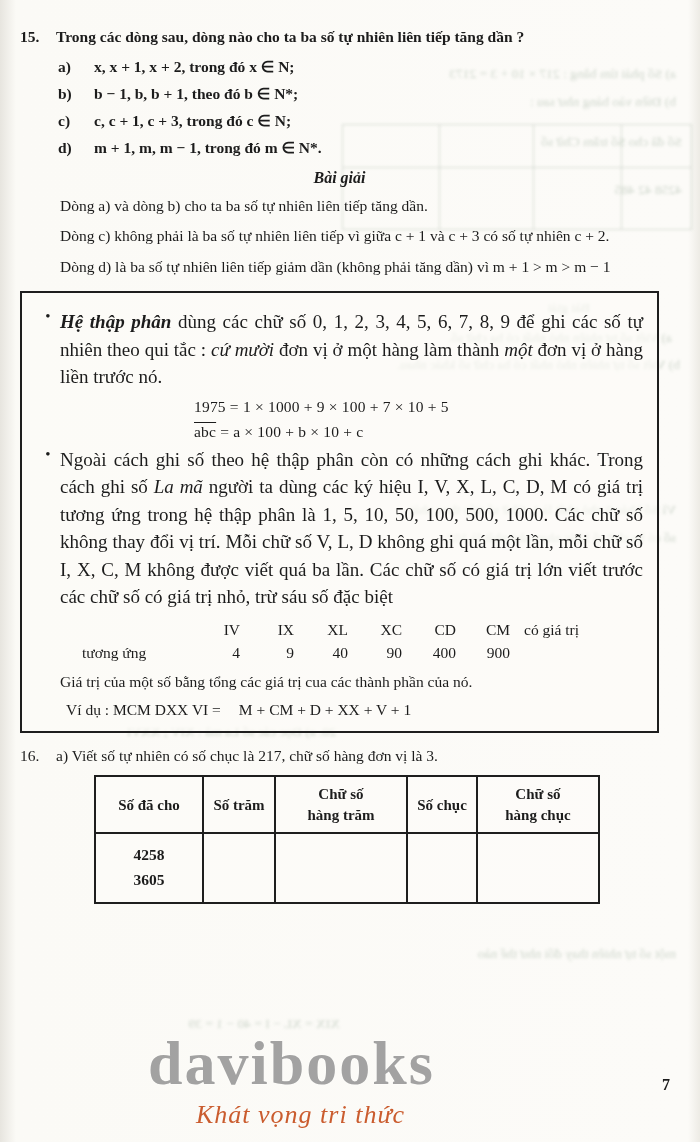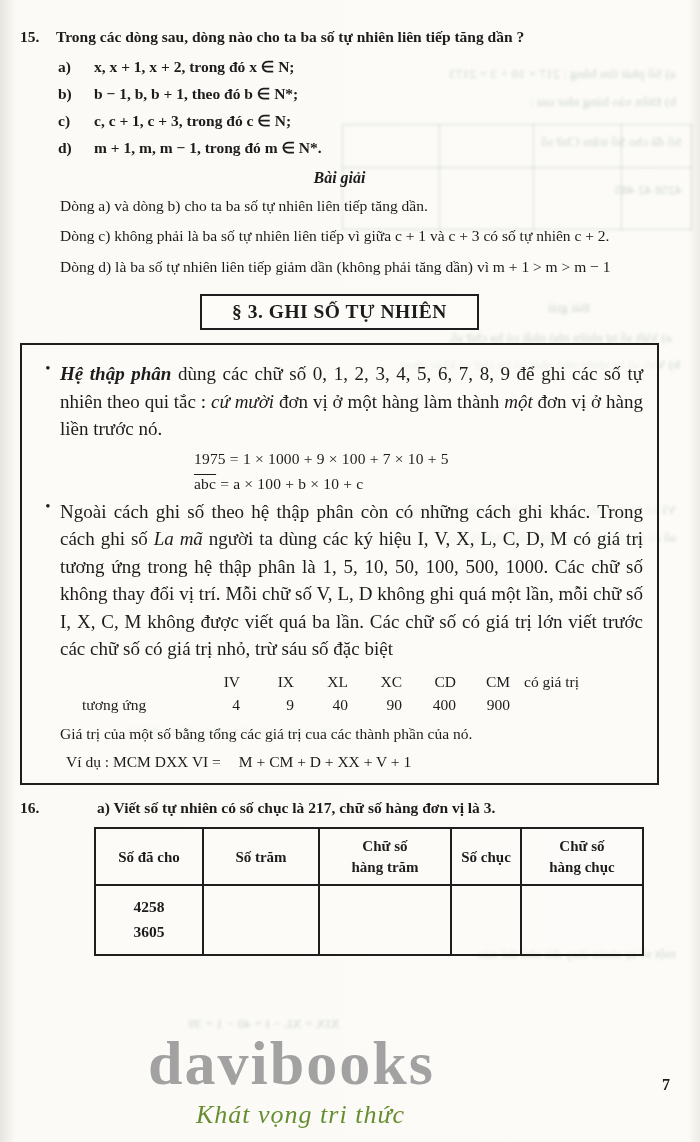--- a/index.html
+++ b/index.html
@@ -42,41 +42,41 @@
   .r-row { display:flex; margin-top:5px; }
   .r-label { width:150px; flex:0 0 150px; padding-left:46px; }
   .r-cell { width:54px; flex:0 0 54px; text-align:right; }
   .r-suffix { margin-left:14px; }
 
   .value-note { margin:9px 0 0 24px; font-size:15.5px; text-align:justify; line-height:1.45; }
   .example { margin:8px 0 0 30px; font-size:15.5px; }
   .ex1 .gap { display:inline-block; width:18px; }
   .ex2 { margin:7px 0 0 188px; }
 
-  .p16row { display:flex; font-weight:bold; font-size:15.5px; margin-top:14px;gap:41px; }
+  .p16row { display:flex; font-weight:normal; font-size:15.5px; margin-top:14px; }
   .p16b { margin:9px 0 0 36px; font-weight:bold; font-size:15.5px; }
 
   table.fill { border-collapse:collapse; margin:10px 0 0 74px; background:rgba(253,252,249,.5); }
   table.fill th, table.fill td { border:2px solid #1e1e1e; }
   table.fill th {
     font-weight:bold; font-size:15px; text-align:center;
     padding:7px 6px; white-space:pre-line; line-height:1.35; vertical-align:middle;
   }
-  .c0 { width:108px; } .c1 { width:116px; } .c2 { width:132px; } .c3 { width:70px; } .c4 { width:122px; }
+  .c0 { width:108px; } .c1 { width:72px; } .c2 { width:132px; } .c3 { width:70px; } .c4 { width:122px; }
   table.fill td { height:70px; vertical-align:middle; }
   td.given { font-weight:bold; text-align:center; white-space:pre-line; font-size:15.5px; line-height:1.6; }
 
   .watermark-title {
     position:absolute; left:148px; top:1028px; z-index:3;
     font-size:62px; font-weight:bold; color:#8d8d8d; opacity:.8; letter-spacing:2px;
     text-shadow:0 0 2px #ffffff;
   }
   .watermark-sub {
     position:absolute; left:196px; top:1100px; z-index:3;
-    font-style:italic; font-size:26px; color:#4d7c0f; opacity:.85; letter-spacing:1px;
+    font-style:italic; font-size:26px; color:#c2410c; opacity:.85; letter-spacing:1px;
   }
   .page-num { position:absolute; right:30px; top:1076px; font-weight:bold; font-size:16px; z-index:3; }
 
   .ghost {
     position:absolute; z-index:1; color:#8ba08b; opacity:.4;
     filter:blur(1.6px); transform:scaleX(-1);
     font-size:13.5px; white-space:nowrap; pointer-events:none;
   }
   .ghost-table {
     position:absolute; z-index:1; left:342px; top:124px; width:350px; height:106px;
@@ -133,21 +133,20 @@
       <span class="opt-label">d)</span>
       <span>m + 1, m, m − 1, trong đó m ∈ N*.</span>
     </div>
   </div>
 
   <div class="solution-heading">Bài giải</div>
   <p class="sol-p">Dòng a) và dòng b) cho ta ba số tự nhiên liên tiếp tăng dần.</p>
   <p class="sol-p">Dòng c) không phải là ba số tự nhiên liên tiếp vì giữa c + 1 và c + 3 có số tự nhiên c + 2.</p>
   <p class="sol-p">Dòng d) là ba số tự nhiên liên tiếp giảm dần (không phải tăng dần) vì m + 1 &gt; m &gt; m − 1</p>
 
-  <div class="section-box">§ 3. GHI SỐ TỰ NHIÊN</div>
 
   <div class="theory-box">
     <div class="bullet">
       <span class="dot">•</span>
       <p><span class="bi">Hệ thập phân</span><span> dùng các chữ số 0, 1, 2, 3, 4, 5, 6, 7, 8, 9 để ghi các số tự nhiên theo qui tắc : </span><span class="i">cứ mười</span><span> đơn vị ở một hàng làm thành </span><span class="i">một</span><span> đơn vị ở hàng liền trước nó.</span></p>
     </div>
     <div class="formula">1975 = 1 × 1000 + 9 × 100 + 7 × 10 + 5</div>
     <div class="formula">
       <span class="ov">abc</span><span> = a × 100 + b × 10 + c</span>
     </div>

